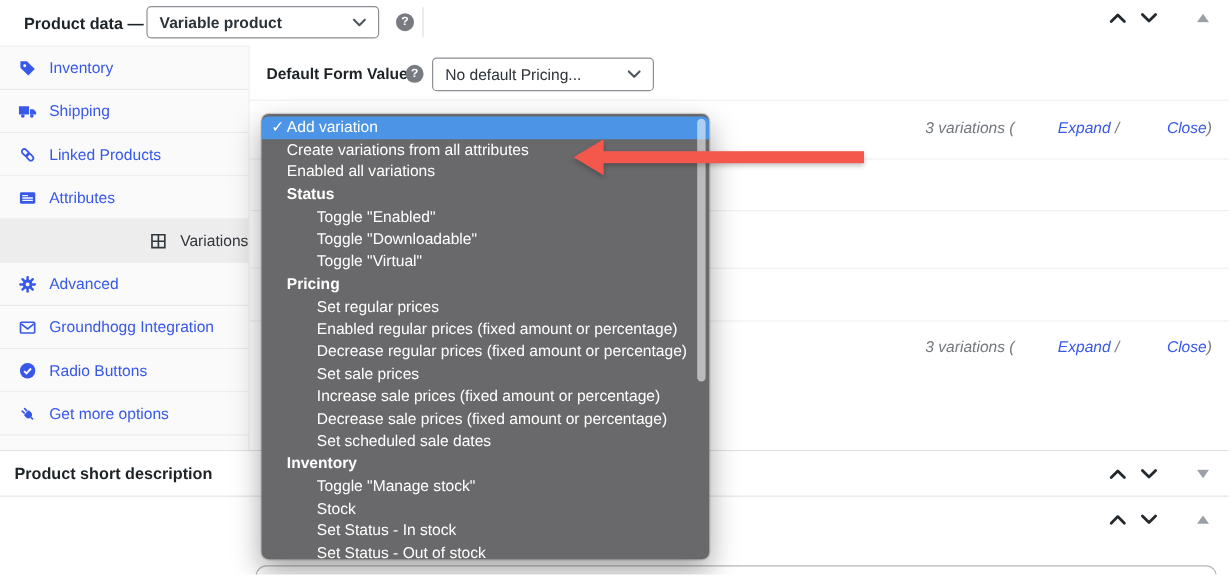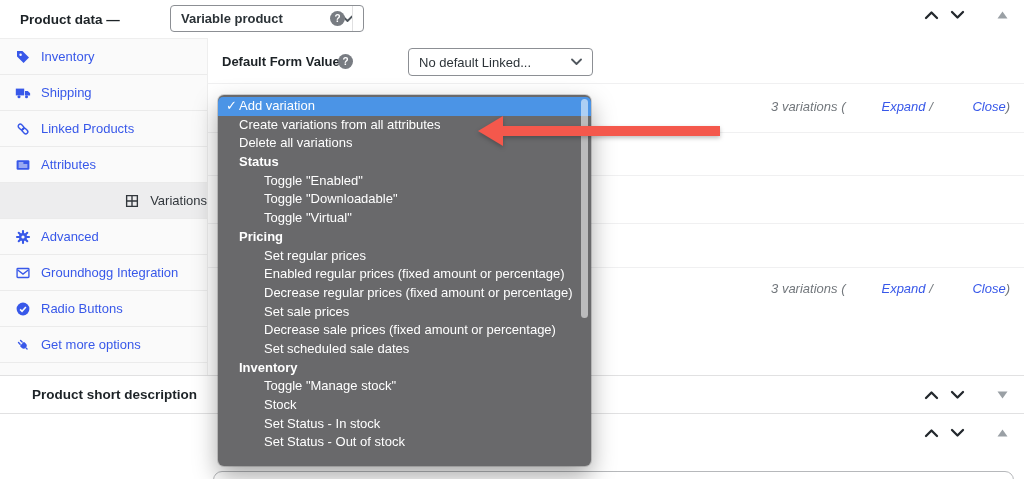--- a/index.html
+++ b/index.html
@@ -3,21 +3,21 @@
 <meta charset="utf-8">
 <style>
   * { margin:0; padding:0; box-sizing:border-box; }
   html,body { width:1024px; height:479px; }
   body { font-family:"Liberation Sans","DejaVu Sans",sans-serif; background:#fff; overflow:hidden; }
   .screen { position:relative; width:1024px; height:479px; background:#fff; overflow:hidden; }
 
   
   .top-bar { position:absolute; left:0; top:0; width:1024px; height:38px; background:#fff; display:flex; align-items:center; }
   .panel-title { font-weight:bold; font-size:13.5px; color:#1d2327; margin-left:20px; }
-  .select-box { display:flex; align-items:center; justify-content:space-between; background:#fff; border:1px solid #8c8f94; border-radius:4px; font-size:13px; color:#2c3338; padding:0 10px; cursor:pointer;margin-left:48px; }
+  .select-box { display:flex; align-items:center; justify-content:space-between; background:#fff; border:1px solid #8c8f94; border-radius:4px; font-size:13px; color:#2c3338; padding:0 10px; cursor:pointer; }
   .product-type-select { position:absolute; left:122px; top:5px; width:194px; height:27px; font-weight:bold; }
   .help-tip { width:15px; height:15px; border-radius:50%; background:#787c82; color:#fff; font-size:10px; font-weight:bold; display:inline-flex; align-items:center; justify-content:center; }
   .topbar-help { position:absolute; left:330px; top:11px; }
   .topbar-sep { position:absolute; left:352px; top:6px; width:1px; height:25px; background:#e0e0e1; }
   .order-controls { position:absolute; display:flex; align-items:center; gap:7px; }
   .order-controls.tb { right:14px; top:8px; }
   .icon-btn { background:none; border:none; cursor:pointer; display:flex; align-items:center; justify-content:center; padding:2px; }
   .toggle-spacer { width:14px; }
 
   
@@ -48,21 +48,21 @@
 
   
   .arrow { position:absolute; left:478px; top:116px; width:242px; height:30px; z-index:7; pointer-events:none; filter:drop-shadow(0 2px 2px rgba(0,0,0,.25)); }
   .arrow .shaft { position:absolute; left:22px; top:10px; width:220px; height:10px; }
   .arrow .head { position:absolute; left:0; top:0; width:0; height:0; border-top:15px solid transparent; border-bottom:15px solid transparent; border-right-width:25px; border-right-style:solid; }
 
   
   .postbox-header { position:absolute; left:0; width:1024px; height:38px; background:#fff; display:flex; align-items:center; }
   .pb-1 { top:376px; border-bottom:1px solid #e1e1e2; }
   .pb-2 { top:414px;justify-content:center; }
-  .postbox-header .pb-title { font-weight:bold; font-size:13.5px; color:#1d2327; margin-left:32px; }
+  .postbox-header .pb-title { font-weight:bold; font-size:13.5px; color:#1d2327; margin-left:12px; }
   .postbox-header .order-controls { right:14px; top:auto; }
 
   .scripts-box { position:absolute; left:213px; top:471px; width:801px; height:40px; border:1px solid #b6b8bb; border-radius:9px; background:#fff; }
 
   svg { display:block; }
 </style>
 </head>
 <body>
 
 <div class="screen">
@@ -204,44 +204,45 @@
   <div class="row-sep" style="top:83px"></div>
   <div class="row-sep" style="top:132px"></div>
   <div class="row-sep" style="top:175px"></div>
   <div class="row-sep" style="top:223px"></div>
   <div class="row-sep" style="top:267px"></div>
   <div class="panel-bottom"></div>
 
   <span class="dfv-label">Default Form Values:</span>
   <span class="help-tip dfv-help">?</span>
   <div class="select-box dfv-select">
-    <span>No default Linked...</span>
+    <span>No default Pricing...</span>
     <span>
         <svg width="11" height="8" viewBox="0 0 11 8">
           <polyline points="1,1.5 5.5,6 10,1.5" fill="none" stroke="#50575e" stroke-width="1.8" stroke-linecap="round" stroke-linejoin="round"></polyline>
         </svg>
       </span>
   </div>
 
   <div class="var-summary vs-1"><span>3 variations (</span><a>Expand</a><span> / </span><a>Close</a><span>)</span></div>
   <div class="var-summary vs-2"><span>3 variations (</span><a>Expand</a><span> / </span><a>Close</a><span>)</span></div>
 
   <div class="menu" id="menu" style="background: rgb(105, 105, 107);">
       <div class="menu-item selected" style="background: rgb(75, 148, 230);"><span class="check">✓</span><span>Add variation</span></div>
       <div class="menu-item "><span>Create variations from all attributes</span></div>
-      <div class="menu-item "><span>Delete all variations</span></div>
+      <div class="menu-item "><span>Enabled all variations</span></div>
       <div class="menu-item group"><span>Status</span></div>
       <div class="menu-item sub"><span>Toggle "Enabled"</span></div>
       <div class="menu-item sub"><span>Toggle "Downloadable"</span></div>
       <div class="menu-item sub"><span>Toggle "Virtual"</span></div>
       <div class="menu-item group"><span>Pricing</span></div>
       <div class="menu-item sub"><span>Set regular prices</span></div>
       <div class="menu-item sub"><span>Enabled regular prices (fixed amount or percentage)</span></div>
       <div class="menu-item sub"><span>Decrease regular prices (fixed amount or percentage)</span></div>
       <div class="menu-item sub"><span>Set sale prices</span></div>
+      <div class="menu-item sub"><span>Increase sale prices (fixed amount or percentage)</span></div>
       <div class="menu-item sub"><span>Decrease sale prices (fixed amount or percentage)</span></div>
       <div class="menu-item sub"><span>Set scheduled sale dates</span></div>
       <div class="menu-item group"><span>Inventory</span></div>
       <div class="menu-item sub"><span>Toggle "Manage stock"</span></div>
       <div class="menu-item sub"><span>Stock</span></div>
       <div class="menu-item sub"><span>Set Status - In stock</span></div>
       <div class="menu-item sub"><span>Set Status - Out of stock</span></div>
     </div>
   <div class="menu-scrollbar"></div>
 

